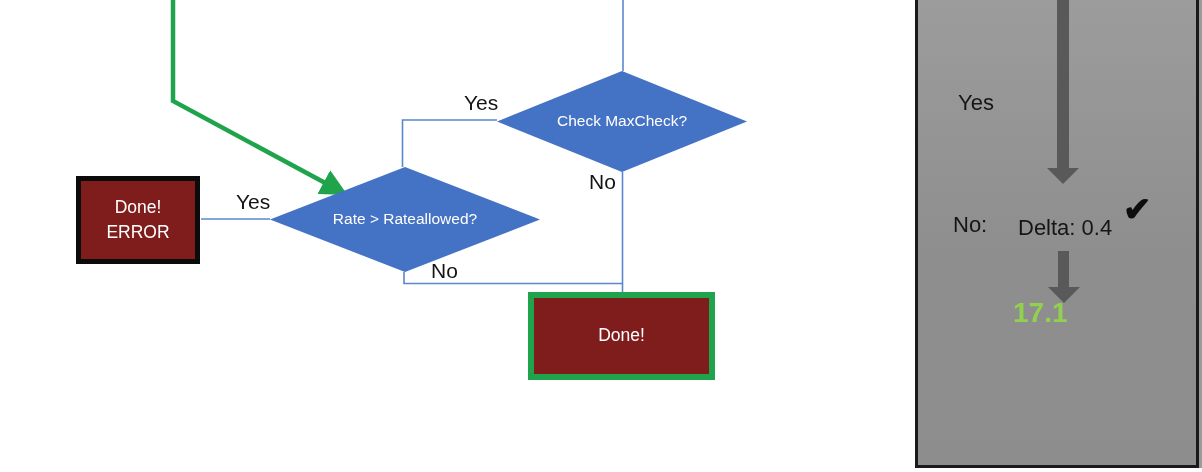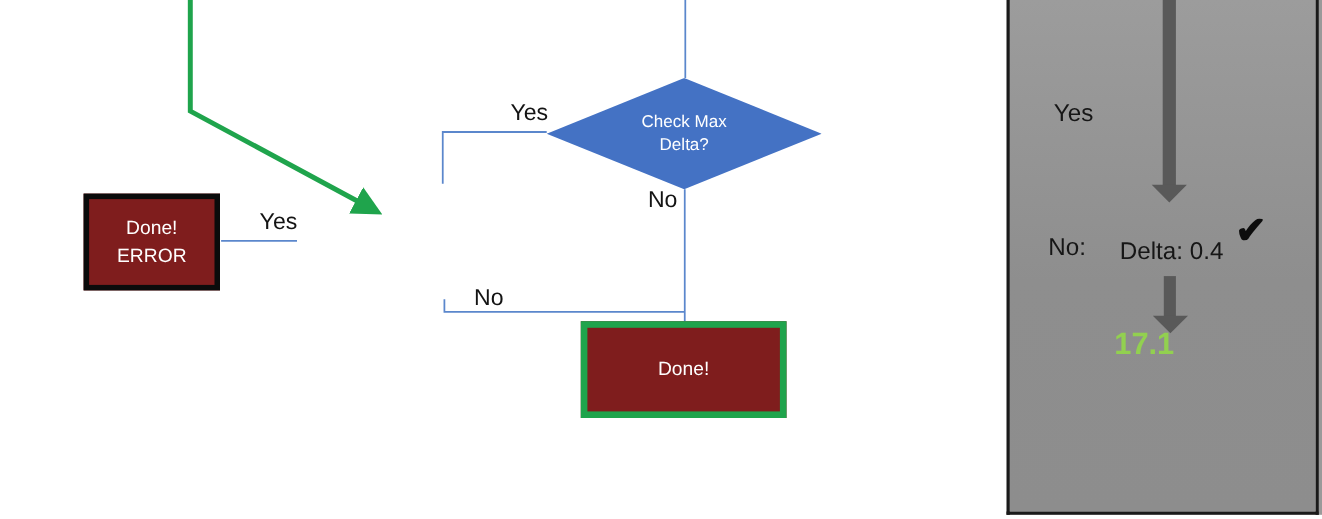--- a/index.html
+++ b/index.html
@@ -18,21 +18,20 @@
     left: 0; top: 0;
     width: 1202px; height: 472px;
     pointer-events: none;
   }
 
   .diamond {
     position: absolute;
     background: #4472c4;
     clip-path: polygon(50% 0%, 100% 50%, 50% 100%, 0% 50%);
     display: flex;
-    flex-direction: column;
     align-items: center;
     justify-content: center;
     color: #ffffff;
     font-size: 15.5px;
     line-height: 1.32;
     text-align: center;
   }
   .diamond-check { left: 497px; top: 71px;  width: 250px; height: 101px; }
   .diamond-rate  { left: 270px; top: 167px; width: 270px; height: 105px; }
 
@@ -139,21 +138,25 @@
       <path d="M270 219 H201"></path>
       <path d="M622.5 172 V292"></path>
       <path d="M404 272 V283.5 H622"></path>
     </g>
 
     <path d="M173 0 V101 L342 192" stroke="#1fa44c" stroke-width="4.5" fill="none" marker-end="url(#greenArrow)"></path>
   </svg>
 
   <div class="diamond diamond-check">
     <span>Check Max</span>
-    <span>Delta?</span>
+    <span>Check?</span>
+  </div>
+  <div class="diamond diamond-rate">
+    <span>Rate &gt; Rate</span>
+    <span>allowed?</span>
   </div>
 
   <div class="term-box box-done-error">
     <span>Done!</span>
     <span>ERROR</span>
   </div>
   <div class="term-box box-done">
     <span>Done!</span>
   </div>
 

